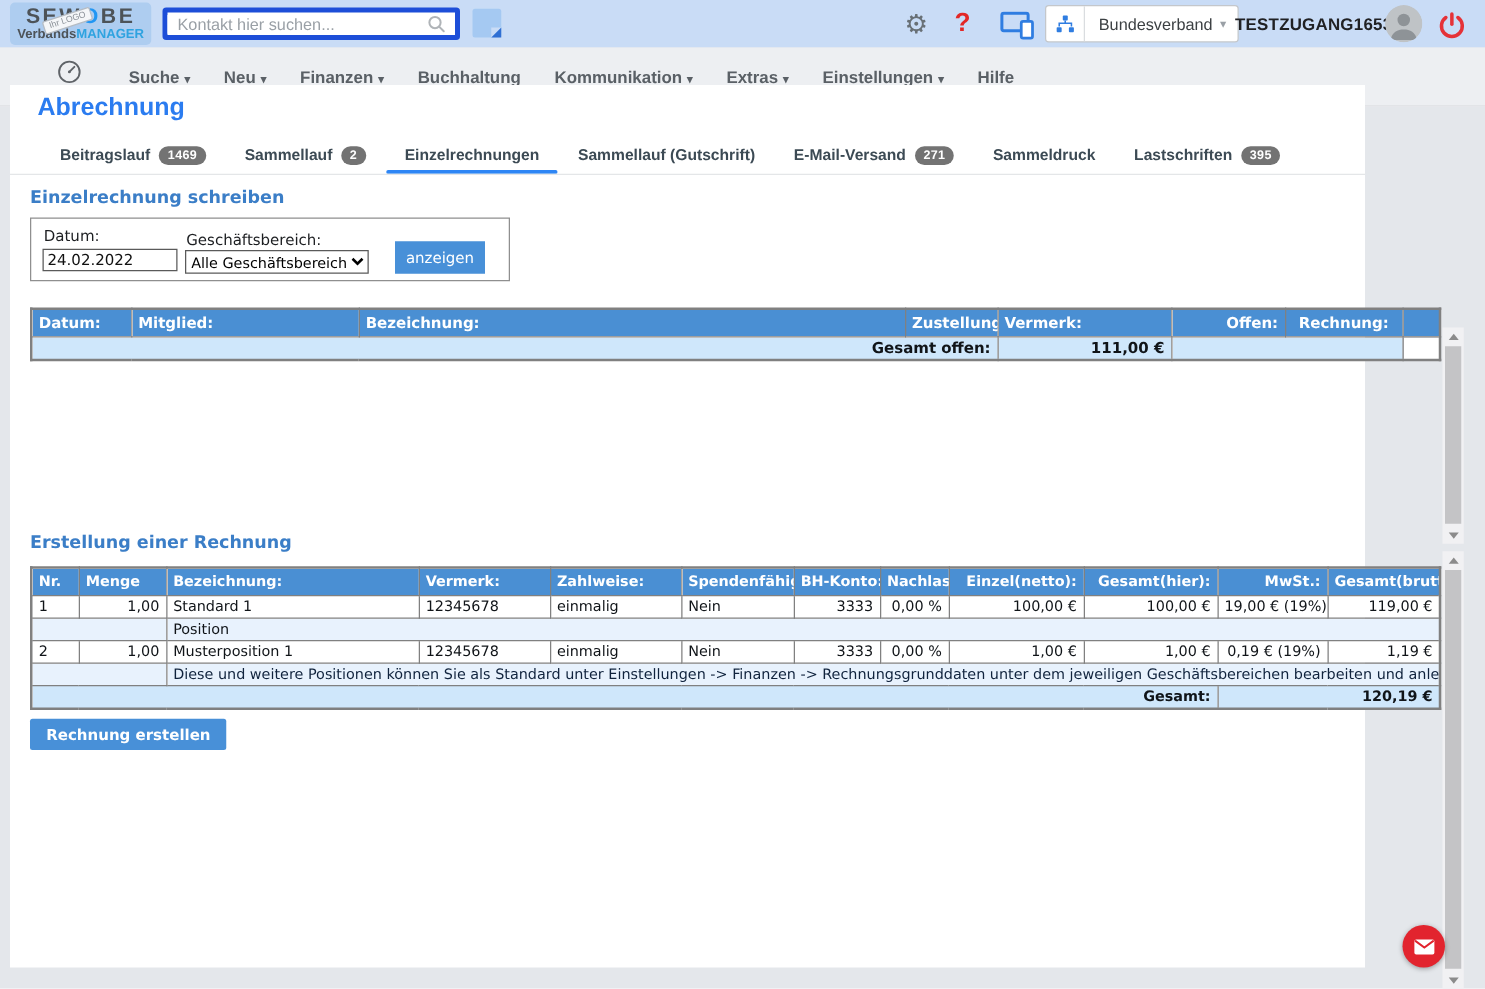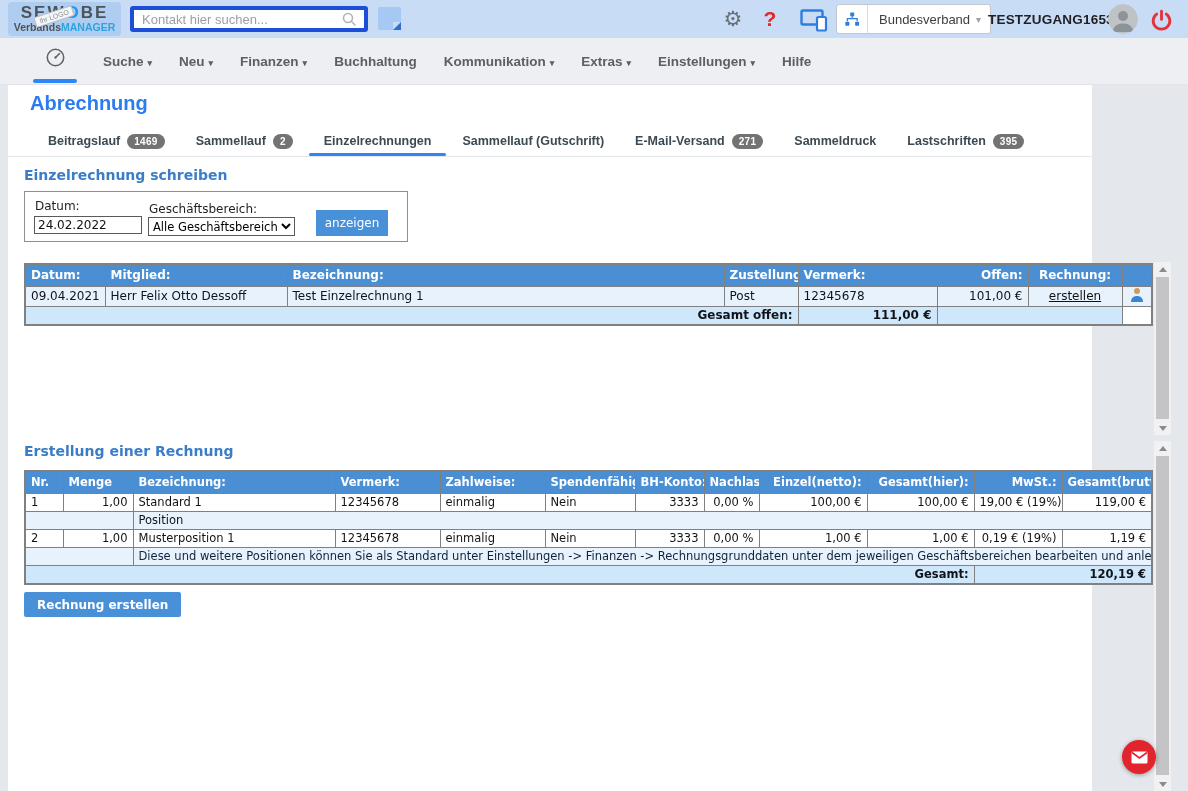--- a/index.html
+++ b/index.html
@@ -36,21 +36,21 @@
 
   
   .navbar { position:absolute; left:0; top:38px; width:1188px; height:47px; background:#edeff2; border-bottom:1px solid #e2e4e7; }
   .nav-dash { position:absolute; left:33px; top:9px; width:44px; height:38px; text-align:center; cursor:pointer; }
   .nav-underline { position:absolute; left:0; bottom:2px; width:44px; height:4px; background:#2e86f5; border-radius:2px; }
   .nav-items { position:absolute; left:103px; top:0; height:46px; display:flex; align-items:center; gap:27px;font-weight:bold; }
   .nav-item { font-size:13.5px; color:#5a6066; cursor:pointer; white-space:nowrap; }
   .nav-item .caret { font-size:9px; margin-left:4px; color:#5a6066; }
 
   
-  .card { position:absolute; left:8px; top:85px; width:1084px; height:706px; background:#fff; }
+  .card { position:absolute; left:8px; top:68px; width:1084px; height:706px; background:#fff; }
   .page-title { position:absolute; left:22px; top:7px; font-size:20px; font-weight:bold; color:#2b7cf0; }
   .tabs { position:absolute; left:40px; top:43px; height:26px; display:flex; gap:31px; align-items:center; }
   .tab { position:relative; display:flex; align-items:center; gap:7px; font-size:12.5px; font-weight:bold; color:#3c4a54; cursor:pointer; white-space:nowrap; }
   .tab.active::after { content:""; position:absolute; left:-15px; right:-15px; bottom:-8px; height:3px; background:#2e86f5; border-radius:2px; }
   .badge { background:#737373; color:#fff; font-size:10px; font-weight:bold; padding:2px 7px; border-radius:9px; letter-spacing:.3px; }
   .tabs-divider { position:absolute; left:0; right:0; top:71px; height:1px; background:#e4e6e8; }
   .sec-h { position:absolute; left:16px; font-size:14px; font-weight:bold; color:#3b7ec7; font-family:"DejaVu Sans",sans-serif; }
   .sec-h1 { top:82px; }
   .sec-h2 { top:358px; }
 
@@ -238,37 +238,20 @@
           <th>Mitglied:</th>
           <th>Bezeichnung:</th>
           <th>Zustellung:</th>
           <th>Vermerk:</th>
           <th class="ar">Offen:</th>
           <th class="ac">Rechnung:</th>
           <th></th>
         </tr>
       </thead>
       <tbody>
-        <tr class="alt">
-          <td>09.04.2021</td>
-          <td>Herr Felix Otto Dessoff</td>
-          <td>Test Einzelrechnung 1</td>
-          <td>Post</td>
-          <td>12345678</td>
-          <td class="ar">101,00 €</td>
-          <td>
-              <span class="link">erstellen</span>
-            </td>
-          <td class="member-cell">
-            <svg width="14" height="16" viewBox="0 0 14 16">
-                <circle cx="7" cy="4" r="3" fill="#cf9a5f"></circle>
-                <path d="M1 15c0-4 2.6-6 6-6s6 2 6 6z" fill="#3787d2"></path>
-              </svg>
-          </td>
-        </tr>
       </tbody>
       <tfoot>
         <tr>
           <td colspan="4" class="ar">Gesamt offen:</td>
           <td class="ar">111,00 €</td>
           <td colspan="2"></td>
           <td class="white-bg"></td>
         </tr>
       </tfoot>
     </table>

